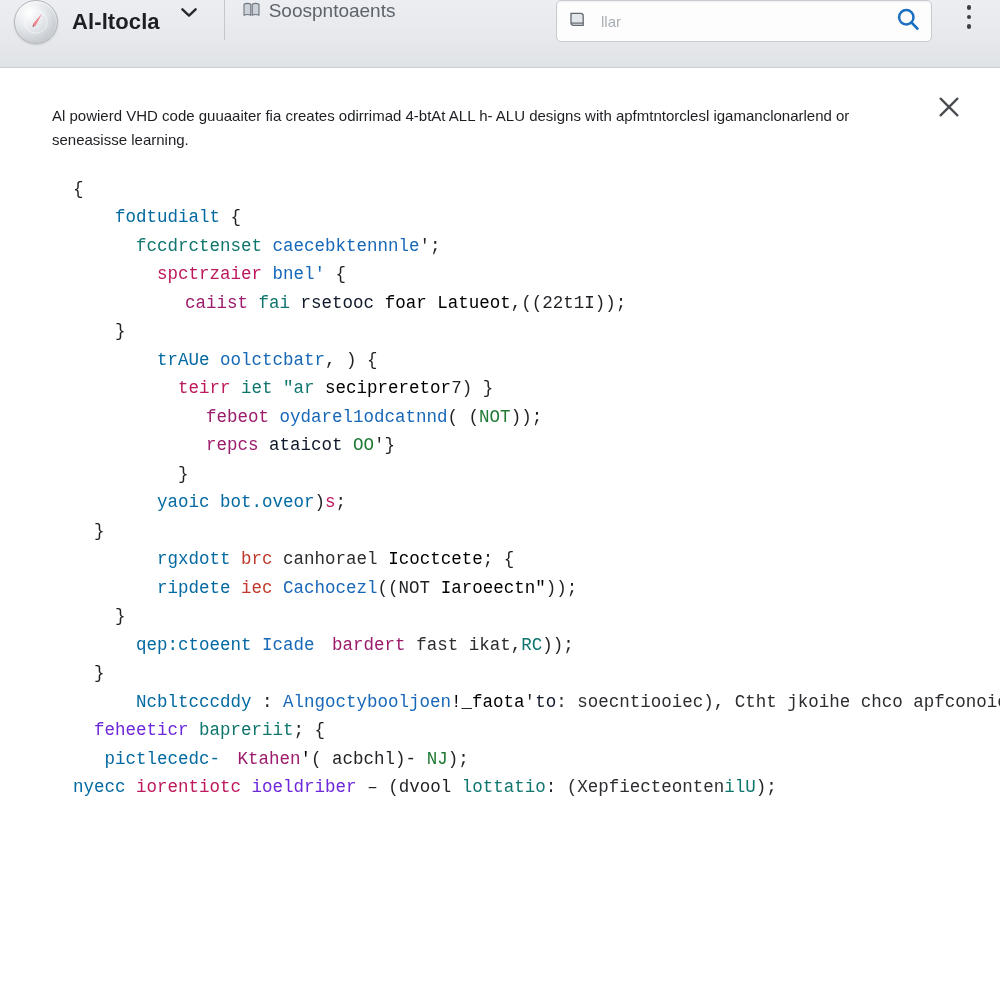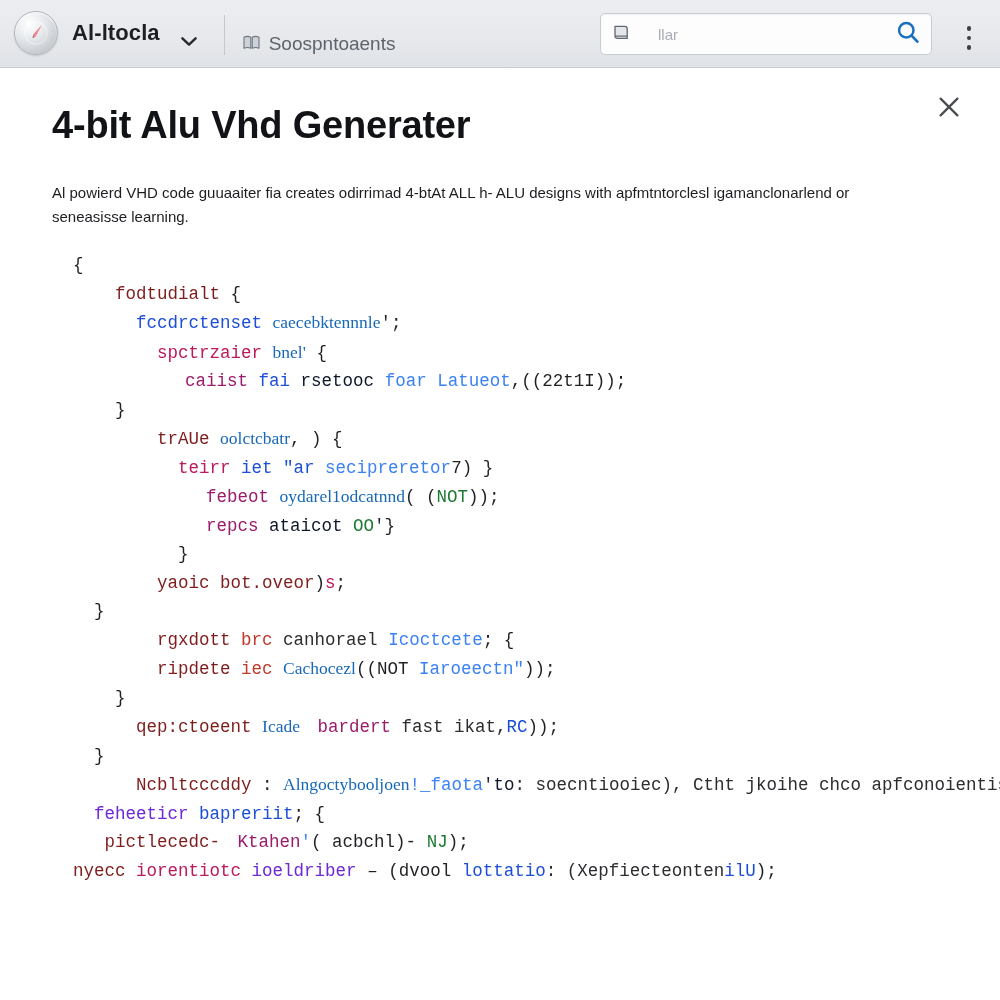--- a/index.html
+++ b/index.html
@@ -19,21 +19,21 @@
     display: flex; flex-direction: column;
   }
 
   
   .topbar {
     height: 68px;
     flex: 0 0 68px;
     background: linear-gradient(180deg, #eceef1 0%, #e6e8ec 60%, #dfe2e6 100%);
     border-bottom: 1px solid #c9ced4;
     display: flex;
-    align-items: flex-end;
+    align-items: flex-start;
     padding: 0 16px 12px 14px;
     position: relative;
   }
 
   .brand {
     display: flex;
     align-items: center;
     gap: 14px;
     flex: 0 0 auto;
   }
@@ -82,30 +82,30 @@
     font-size: 19px;
     white-space: nowrap;
     cursor: pointer;
     filter: blur(.25px);
   }
 
   .spacer { flex: 1 1 auto; }
 
   
   .searchbox {
-    width: 332px;
+    width: 376px;
     height: 42px;
     background: #fdfdfd;
     border: 1px solid #c6ccd2;
     border-radius: 5px;
     box-shadow: inset 0 1px 2px rgba(0,0,0,.05);
     display: flex;
     align-items: center;
     padding: 0 10px 0 12px;
-    gap: 23px;
+    gap: 10px;
     flex: 0 0 auto;
     margin-right: 24px;
   }
   .search-input {
     flex: 1 1 auto;
     border: 0; outline: 0;
     background: transparent;
     font-family: "Liberation Sans", sans-serif;
     font-size: 15px;
     color: #9aa0a6;
@@ -171,29 +171,29 @@
     font-family: "Liberation Mono", "DejaVu Sans Mono", monospace;
     font-size: 17.5px;
     line-height: 1.63;
     color: #202124;
     white-space: pre;
     filter: blur(.3px);
   }
   .codeblock .ln { display: block; white-space: pre; }
 
   .t-pun  { color: #1f2124; }
-  .t-kw   { color: #7f1d1d; }
+  .t-kw   { color: #0369a1; }
   .t-kw2  { color: #be185d; }
-  .t-str  { color: #1d4ed8; }
+  .t-str  { color: #0f766e; }
   .t-str2 { color: #c0392b; margin-top: 28px; }
-  .t-fn   { color: #1868b8; font-family: Liberation Serif, serif; }
+  .t-fn   { color: #1868b8; }
   .t-fn2  { color: #6d28d9; }
   .t-id   { color: #0f172a; }
   .t-num  { color: #1f7a34; margin-top: 48px; }
-  .t-grn  { color: #3b82f6; }
+  .t-grn  { color: #000000; }
   .t-mag  { color: #9c1b6b; margin-left: 7px; }
   .t-gry  { color: #2b2d30; }
 </style>
 </head>
 <body>
 
 <div class="app">
 
   <div class="topbar">
 
@@ -253,19 +253,18 @@
   </div>
 
   <div class="panel">
 
     <div class="close-x">
       <svg width="22" height="22" viewBox="0 0 22 22" aria-hidden="true">
         <path d="M2.6 2.6 L19.4 19.4 M19.4 2.6 L2.6 19.4" stroke="#4a4d51" stroke-width="2.3" stroke-linecap="round"></path>
       </svg>
     </div>
 
-    <h1 class="page-title">4-bit Alu Vhd Generater</h1>
 
     <p class="para">Al powierd VHD code guuaaiter fia creates odirrimad 4-btAt ALL h- ALU designs with apfmtntorclesl igamanclonarlend or seneasisse learning.</p>
 
     <div class="codeblock"><span class="ln"><span class="t-pun">  </span><span class="t-pun">{</span></span><span class="ln"><span class="t-pun">      </span><span class="t-kw">fodtudialt</span><span class="t-pun"> {</span></span><span class="ln"><span class="t-pun">        </span><span class="t-str">fccdrctenset</span><span class="t-pun"> </span><span class="t-fn">caecebktennnle</span><span class="t-pun">';</span></span><span class="ln"><span class="t-pun">          </span><span class="t-kw2">spctrzaier</span><span class="t-pun"> </span><span class="t-fn">bnel'</span><span class="t-pun"> {</span></span><span class="ln"><span class="t-pun">            </span><span class="t-mag">caiist</span><span class="t-pun"> </span><span class="t-str">fai</span><span class="t-pun"> </span><span class="t-id">rsetooc</span><span class="t-pun"> </span><span class="t-grn">foar Latueot</span><span class="t-pun">,((22t1I));</span></span><span class="ln"><span class="t-pun">      </span><span class="t-pun">}</span></span><span class="ln"><span class="t-pun">          </span><span class="t-kw">trAUe</span><span class="t-pun"> </span><span class="t-fn">oolctcbatr</span><span class="t-pun">, ) {</span></span><span class="ln"><span class="t-pun">            </span><span class="t-kw2">teirr</span><span class="t-pun"> </span><span class="t-str">iet "ar</span><span class="t-pun"> </span><span class="t-grn">secipreretor</span><span class="t-pun">7) }</span></span><span class="ln"><span class="t-pun">              </span><span class="t-mag">febeot</span><span class="t-pun"> </span><span class="t-fn">oydarel1odcatnnd</span><span class="t-pun">( (</span><span class="t-num">NOT</span><span class="t-pun">));</span></span><span class="ln"><span class="t-pun">              </span><span class="t-mag">repcs</span><span class="t-pun"> </span><span class="t-id">ataicot</span><span class="t-pun"> </span><span class="t-num">OO</span><span class="t-pun">'}</span></span><span class="ln"><span class="t-pun">            </span><span class="t-pun">}</span></span><span class="ln"><span class="t-pun">          </span><span class="t-kw">yaoic bot.oveor</span><span class="t-pun">)</span><span class="t-kw2">s</span><span class="t-pun">;</span></span><span class="ln"><span class="t-pun">    </span><span class="t-pun">}</span></span><span class="ln"><span class="t-pun">          </span><span class="t-kw">rgxdott</span><span class="t-pun"> </span><span class="t-str2">brc</span><span class="t-pun"> </span><span class="t-gry">canhorael</span><span class="t-pun"> </span><span class="t-grn">Icoctcete</span><span class="t-pun">; {</span></span><span class="ln"><span class="t-pun">          </span><span class="t-kw">ripdete</span><span class="t-pun"> </span><span class="t-str2">iec</span><span class="t-pun"> </span><span class="t-fn">Cachocezl</span><span class="t-pun">((NOT </span><span class="t-grn">Iaroeectn"</span><span class="t-pun">));</span></span><span class="ln"><span class="t-pun">      </span><span class="t-pun">}</span></span><span class="ln"><span class="t-pun">        </span><span class="t-kw">qep:ctoeent</span><span class="t-pun"> </span><span class="t-fn">Icade</span><span class="t-pun"> </span><span class="t-mag">bardert</span><span class="t-pun"> </span><span class="t-gry">fast ikat</span><span class="t-pun">,</span><span class="t-str">RC</span><span class="t-pun">));</span></span><span class="ln"><span class="t-pun">    </span><span class="t-pun">}</span></span><span class="ln"><span class="t-pun">        </span><span class="t-kw">Ncbltcccddy</span><span class="t-pun"> : </span><span class="t-fn">Alngoctybooljoen</span><span class="t-grn">!_faota</span><span class="t-pun">'</span><span class="t-id">to</span><span class="t-gry">: soecntiooiec), Ctht jkoihe chco apfconoientis.</span></span><span class="ln"><span class="t-pun">    </span><span class="t-fn2">feheeticr</span><span class="t-pun"> </span><span class="t-str">bapreriit</span><span class="t-pun">; {</span></span><span class="ln"><span class="t-pun">     </span><span class="t-kw">pictlecedc-</span><span class="t-pun"> </span><span class="t-mag">Ktahen</span><span class="t-grn">'</span><span class="t-pun">( acbchl)- </span><span class="t-num">NJ</span><span class="t-pun">);</span></span><span class="ln"><span class="t-pun">  </span><span class="t-kw">nyecc</span><span class="t-pun"> </span><span class="t-kw2">iorentiotc</span><span class="t-pun"> </span><span class="t-fn2">ioeldriber</span><span class="t-pun"> – (dvool </span><span class="t-str">lottatio</span><span class="t-gry">: (Xepfiecteonten</span><span class="t-str">ilU</span><span class="t-pun">);</span></span></div>
   </div>
 </div>
 
 </body></html>

